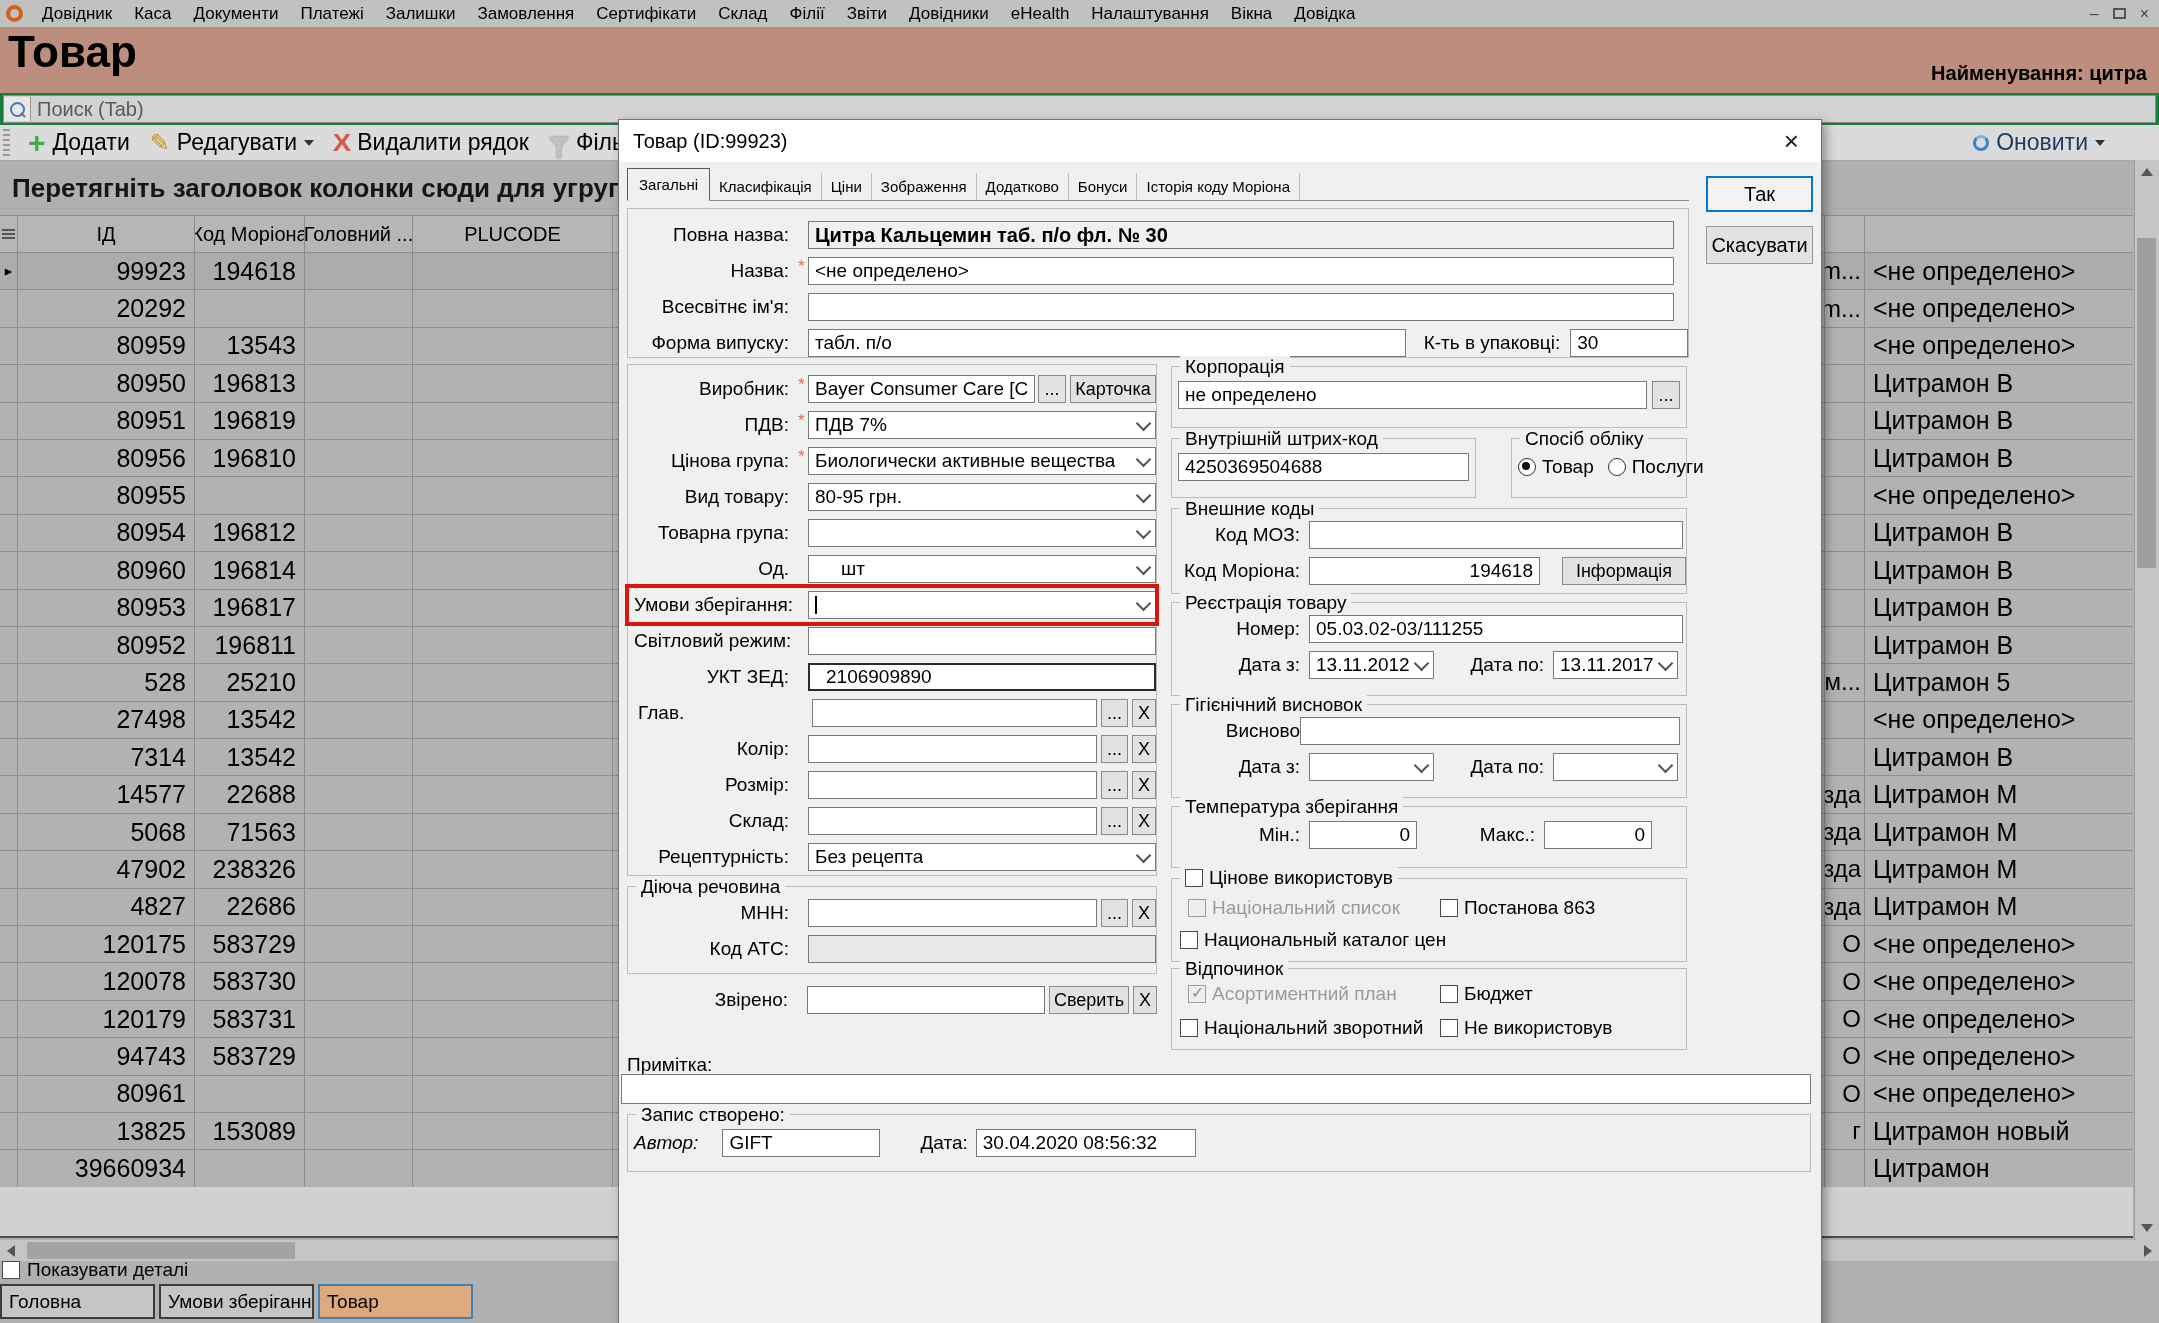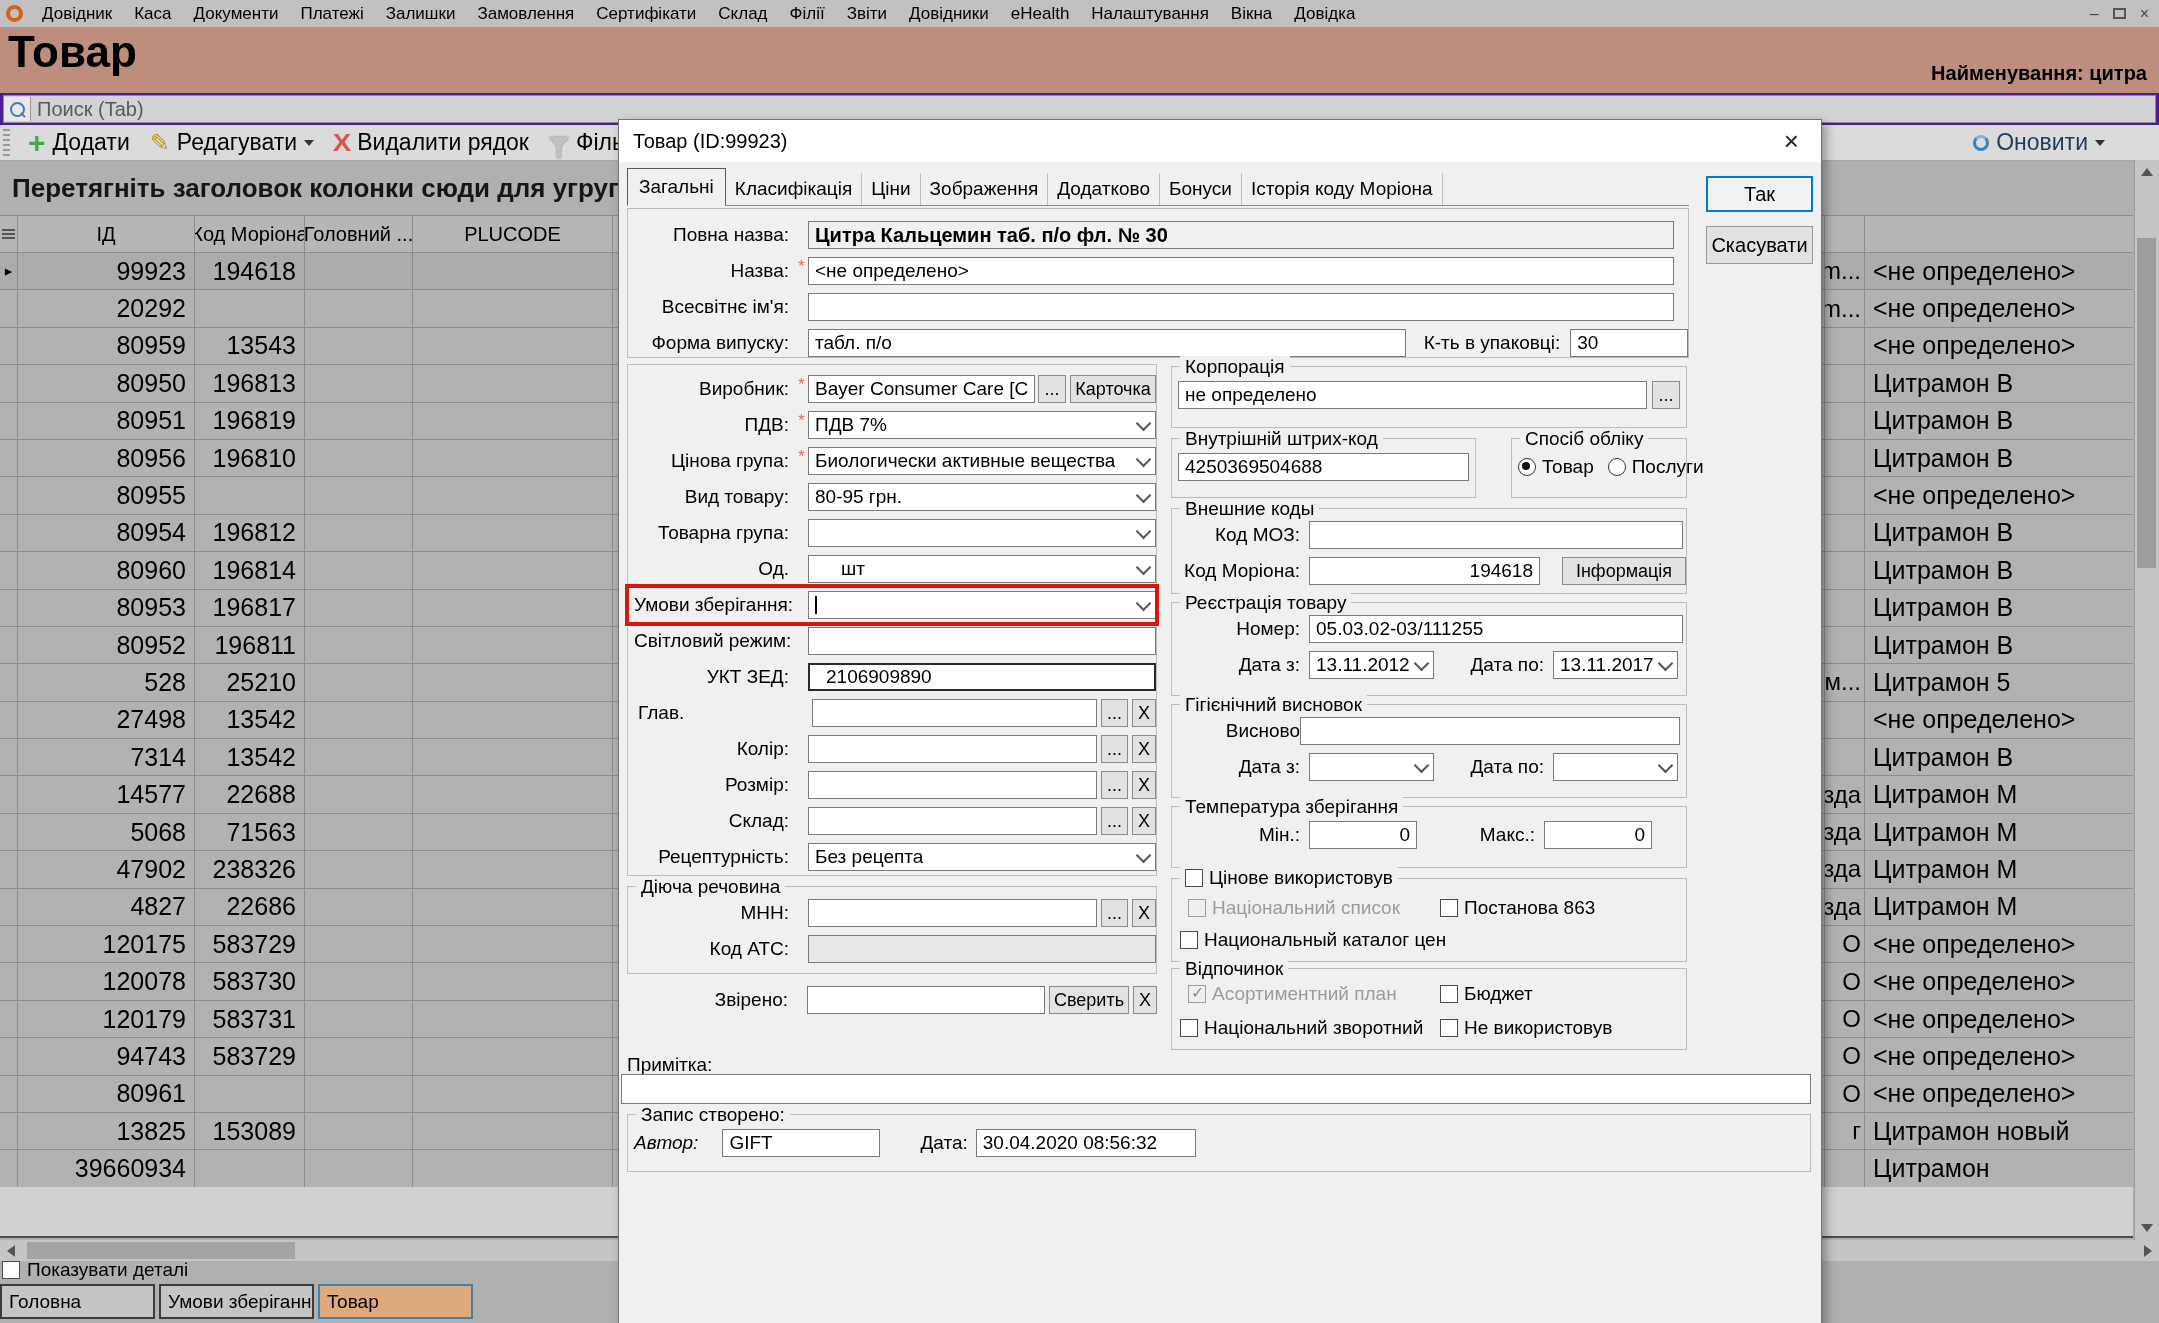--- a/index.html
+++ b/index.html
@@ -11,21 +11,21 @@
   .appicon{width:17px;height:17px;border:4px solid #d4611a;border-radius:50%;
            box-sizing:border-box;margin-right:8px;}
   .menu-item{padding:0 11px;white-space:nowrap;}
   .wbtns{margin-left:auto;display:flex;align-items:center;gap:14px;padding-right:10px;color:#444;font-size:16px;}
   .wrestore{width:13px;height:11px;border:2px solid #555;box-sizing:border-box;display:inline-block;}
   
   .titlebar{position:absolute;top:27px;left:0;right:0;height:66px;background:#bd8e7d;}
   .page-title{position:absolute;left:8px;top:0px;font-size:44px;font-weight:bold;}
   .filter-info{position:absolute;right:12px;bottom:8px;font-size:20px;font-weight:bold;}
   
-  .searchrow{position:absolute;top:93px;left:0;right:0;height:32px;background:#4c1d95;
+  .searchrow{position:absolute;top:93px;left:0;right:0;height:32px;background:#15803d;
              box-sizing:border-box;padding:2px 3px;}
   .searchbox{height:26px;border:1px solid #8a8a8a;background:#d4d3d3;display:flex;align-items:center;}
   .magbtn{width:26px;height:24px;background:#e9e8e8;border-right:1px solid #9a9a9a;
           display:flex;align-items:center;justify-content:center;}
   .mag{width:11px;height:11px;border:2px solid #4a78a8;border-radius:50%;position:relative;}
   .mag::after{content:'';position:absolute;width:6px;height:2px;background:#4a78a8;
               transform:rotate(45deg);left:8px;top:10px;}
   .search-ph{color:#5a5a5a;font-size:20px;padding-left:6px;}
   
   .toolbar{position:absolute;top:125px;left:0;right:0;height:36px;background:#dcdbdb;
@@ -80,21 +80,21 @@
   .ftabs{position:absolute;top:1284px;left:0;height:35px;display:flex;gap:4px;}
   .ftab{width:155px;box-sizing:border-box;border:2px solid #3c3c3c;background:#c6c5c5;font-size:19px;
         display:flex;align-items:center;padding-left:7px;overflow:hidden;white-space:nowrap;}
   .ftab.active{background:#dfa97e;border-color:#3f81b5;}
   
   .dialog{position:absolute;left:618px;top:119px;width:1204px;height:1240px;background:#f0f0f0;
           border:1px solid #747474;box-shadow:4px 4px 10px rgba(0,0,0,.35);box-sizing:border-box;font-size:19px;}
   .dtitle{height:42px;background:#fff;display:flex;align-items:center;padding:0 14px;font-size:20px;}
   .dclose{margin-left:auto;font-size:26px;color:#222;padding:0 8px;}
   .dtabs{position:absolute;top:48px;left:8px;width:1062px;display:flex;align-items:flex-end;
-         border-bottom:1px solid #8a8a8a;font-size:19px;}
+         border-bottom:1px solid #8a8a8a;font-size:15px;}
   .dtab{padding:5px 9px;border-right:1px solid #bdbdbd;margin-bottom:0;white-space:nowrap;}
   .dtab.active{background:#f0f0f0;border:1px solid #5a5a5a;border-bottom:1px solid #f0f0f0;
                margin-bottom:-1px;padding:7px 11px;font-weight:normal;}
   .btn-ok{position:absolute;left:1087px;top:56px;width:107px;height:36px;background:#f2f2f2;
           border:2px solid #0078d7;display:flex;align-items:center;justify-content:center;font-size:20px;box-sizing:border-box;}
   .btn-cancel{position:absolute;left:1087px;top:106px;width:107px;height:38px;background:#e3e2e2;
           border:1px solid #989898;display:flex;align-items:center;justify-content:center;font-size:20px;box-sizing:border-box;}
   .gb{position:absolute;border:1px solid #bcbcbc;box-sizing:border-box;}
   .leg{position:absolute;top:-11px;left:8px;background:#f0f0f0;padding:0 5px;white-space:nowrap;}
   .frow{display:flex;align-items:center;height:36px;padding-left:6px;box-sizing:border-box;position:relative;}

